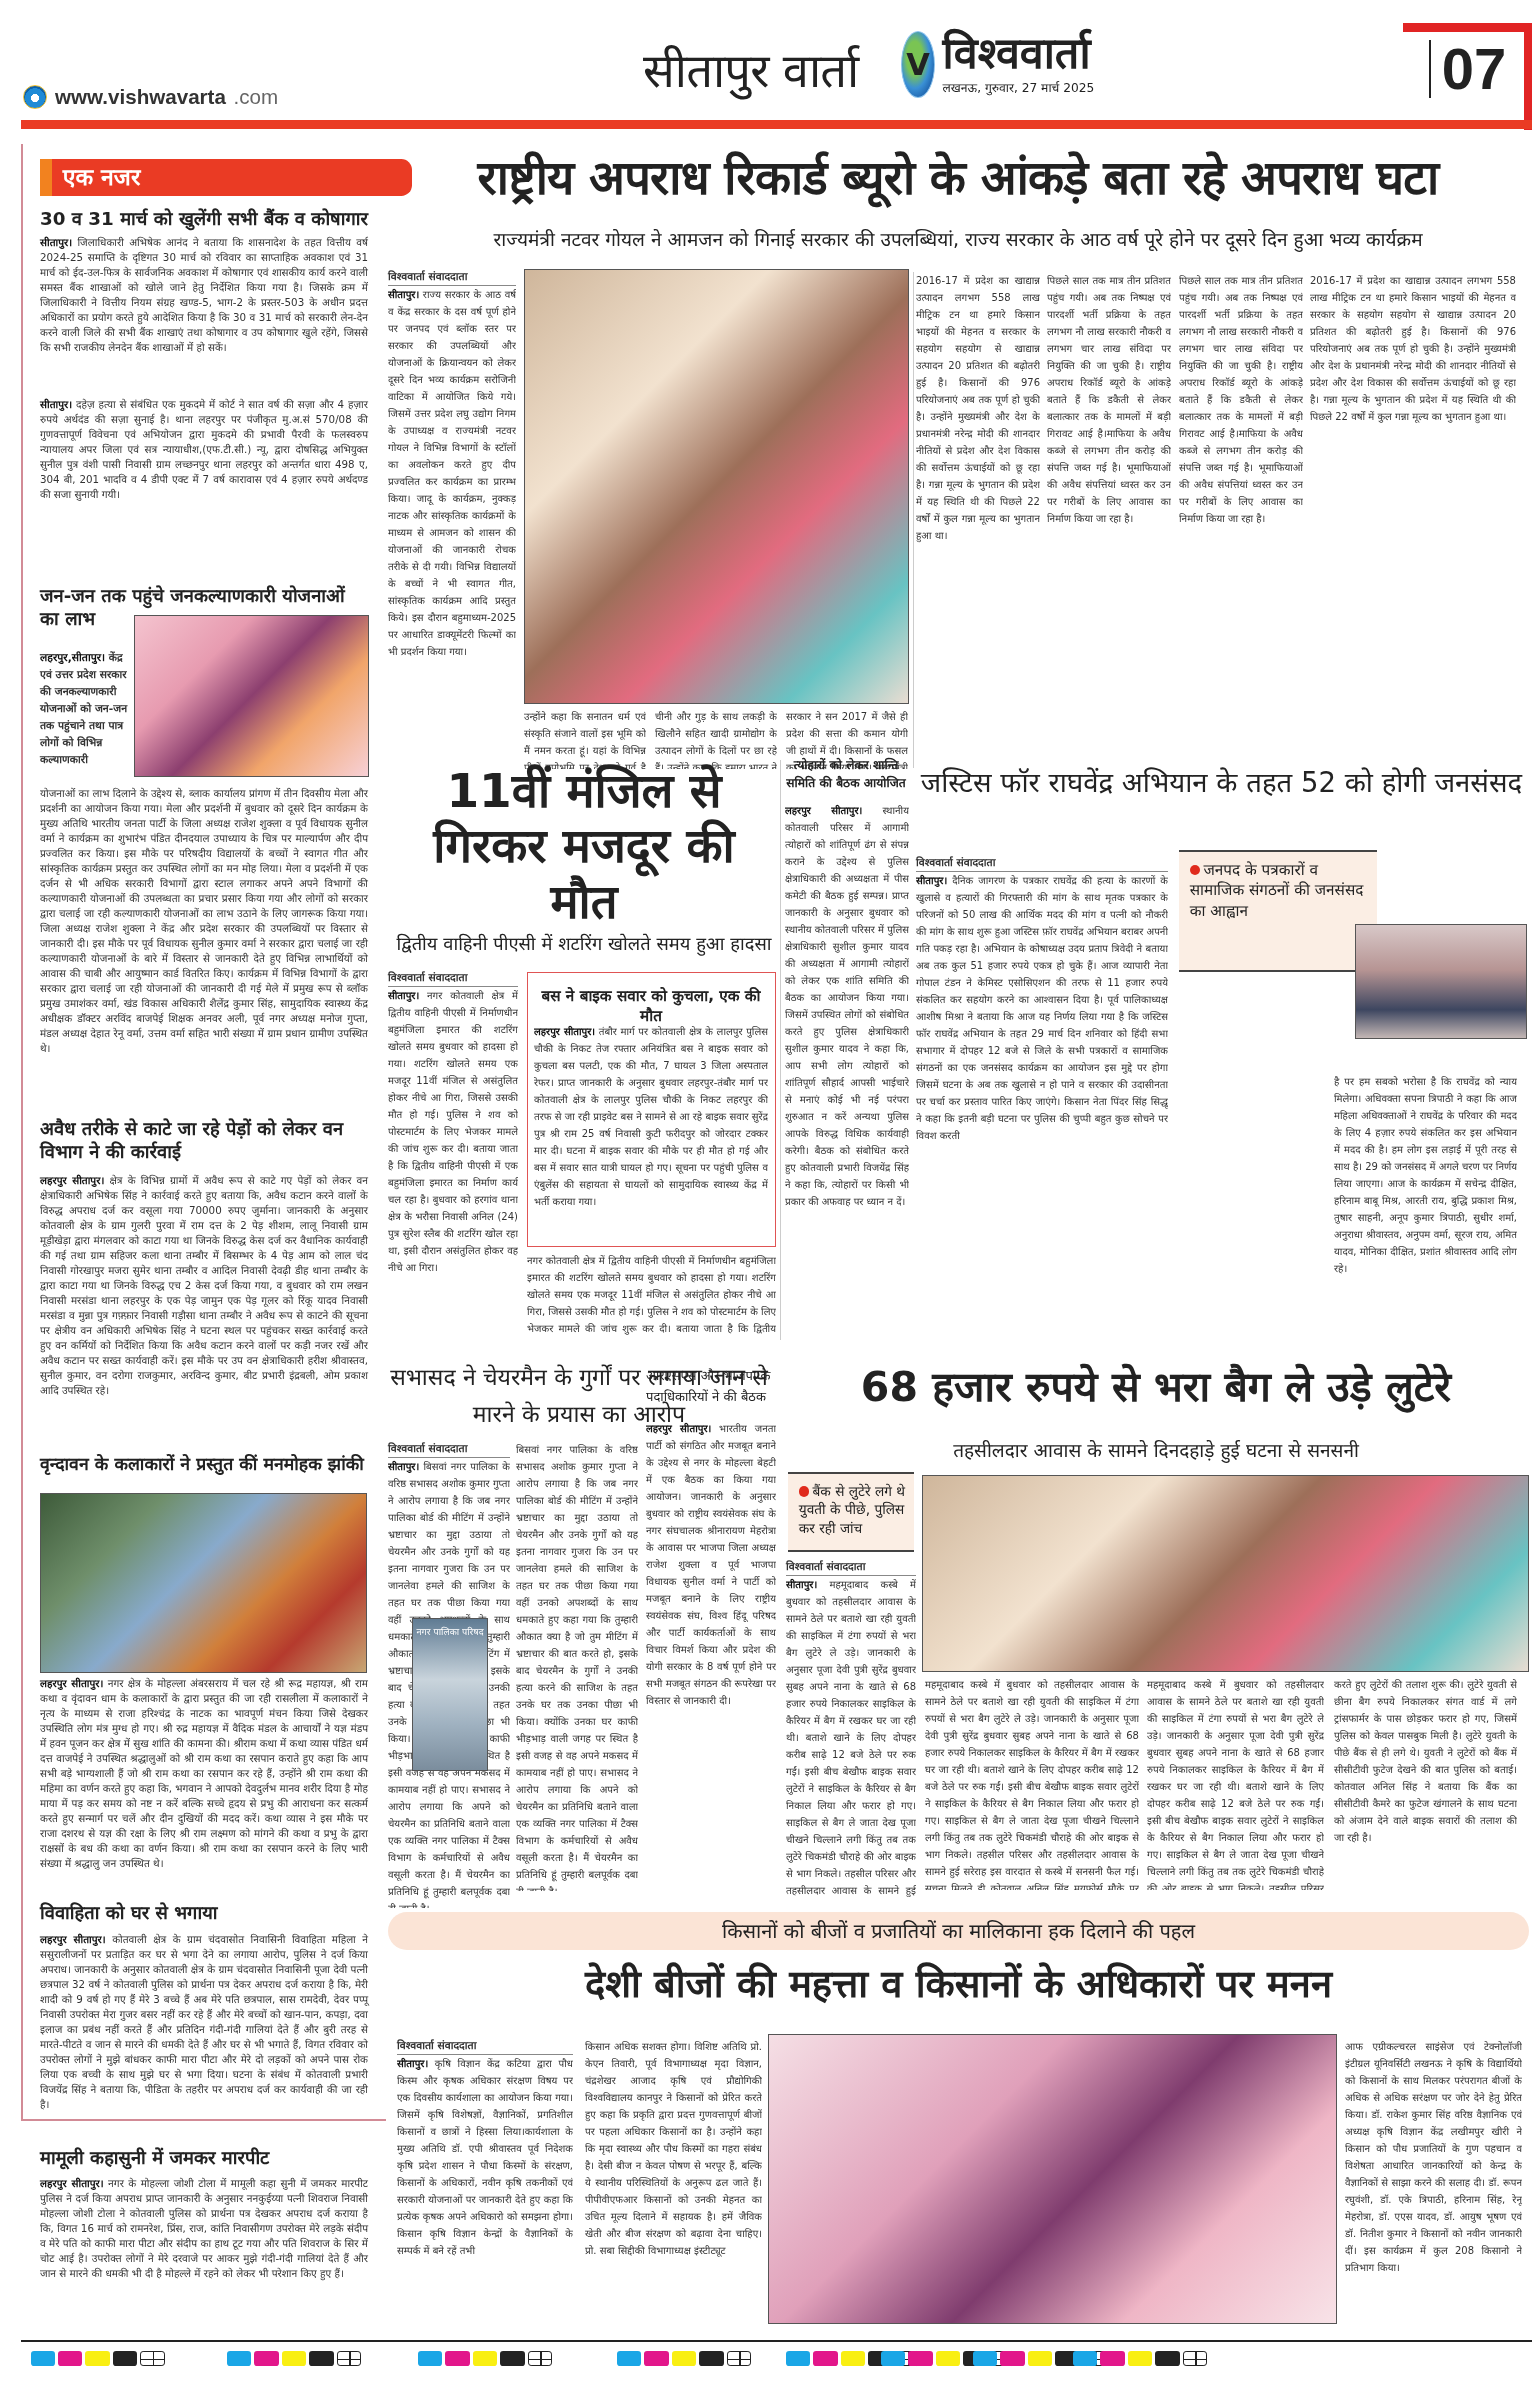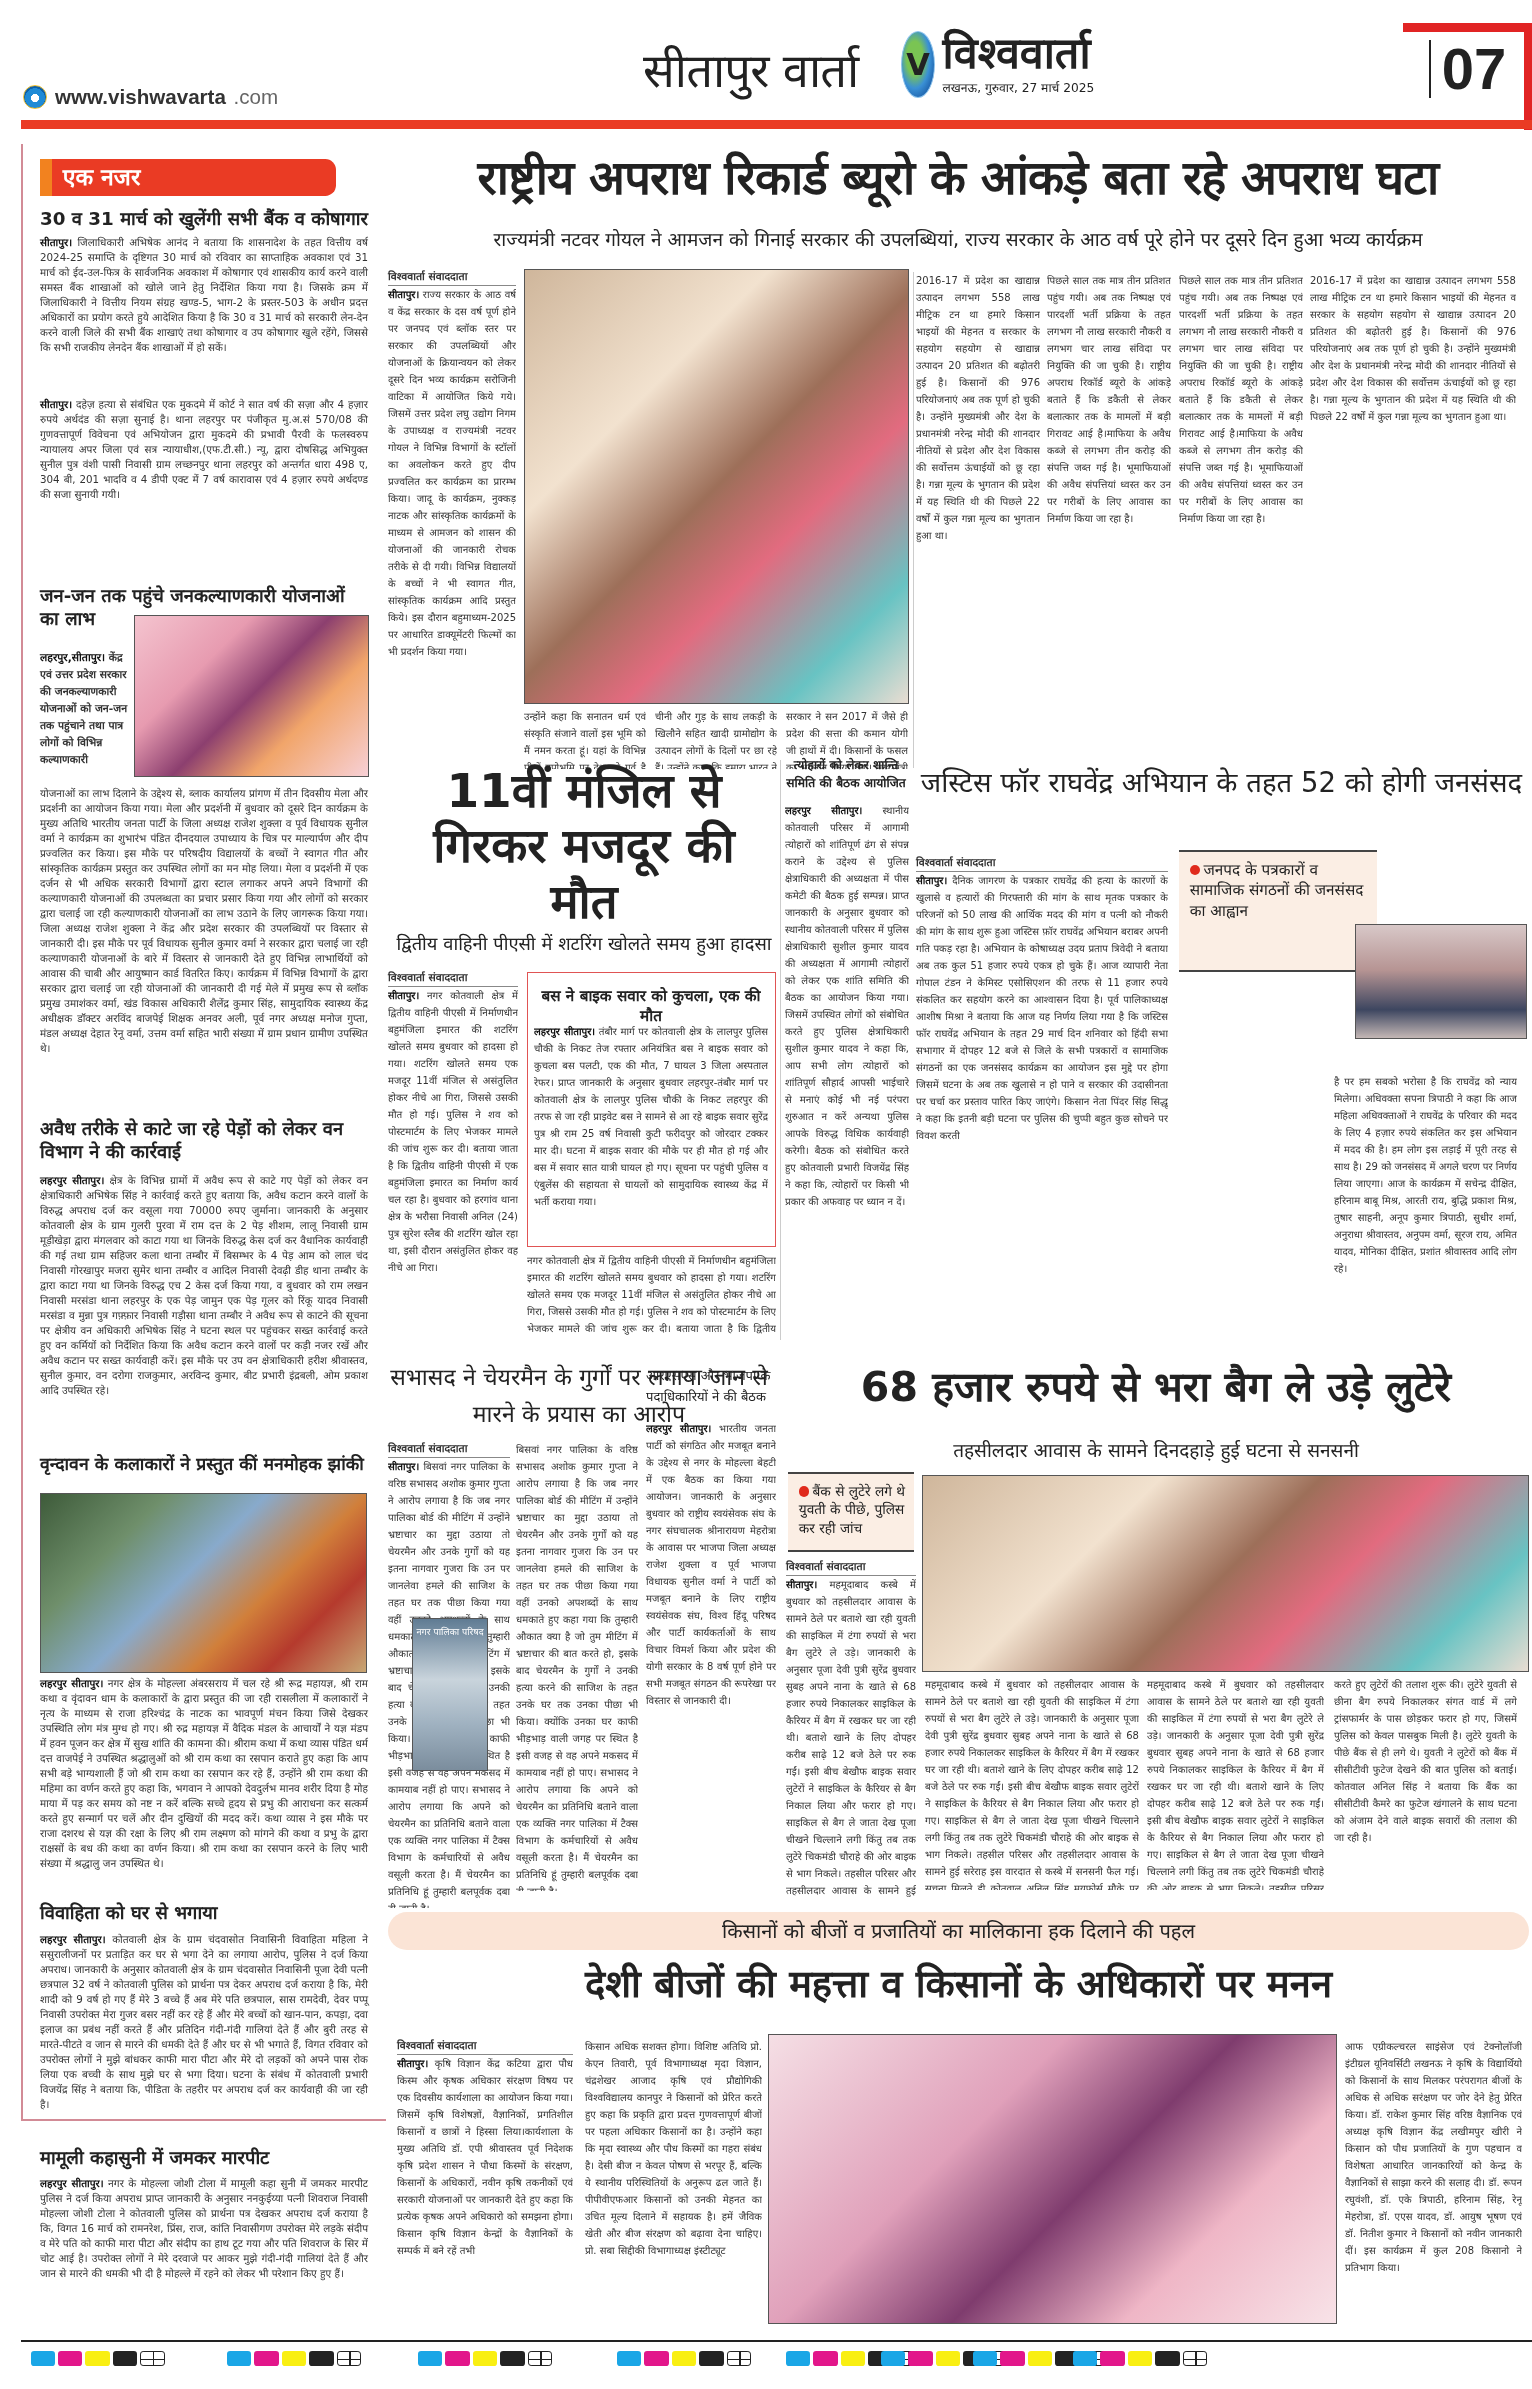--- a/index.html
+++ b/index.html
@@ -14,21 +14,21 @@
   .logo-wrap { left: 901px; top: 30.5px; display: flex; align-items: center; gap: 7.6px; }
   .logo-globe { width: 34px; height: 67px; border-radius: 50%; background: radial-gradient(ellipse at 40% 40%, #7ac453 0 30%, #3a90d5 55%, #1c5ea8 80%); border: 1.5px solid #8cc3ec; display: flex; align-items: center; justify-content: center; font-weight: bold; font-size: 30.5px; color: #222; }
   .logo-name { font-size: 43px; font-weight: bold; color: #222; line-height: 1; }
   .logo-date { font-size: 12.2px; color: #222; margin-top: 4.6px; }
   .page-num-box { left: 1403px; top: 23px; width: 130px; height: 107px; border-top: 9.2px solid #e12424; border-right: 9.2px solid #e12424; }
   .page-num { left: 1429px; top: 40px; font-size: 58px; font-weight: bold; color: #222; border-left: 2.3px solid #222; padding-left: 10.7px; line-height: 1; font-family: "Liberation Sans", sans-serif; }
   .red-rule { left: 21.4px; top: 120px; width: 1512px; height: 9.2px; background: #ea3b24; }
 
   
   .left-col { left: 21.4px; top: 144px; width: 365px; height: 1977px; border-left: 2.3px solid #d28b96; border-bottom: 2.3px solid #d28b96; }
-  .ek-najar { left: 40px; top: 159px; width: 296px; height: 37px; background: #ea3b24; border-radius: 0 10.7px 10.7px 0; border-left: 12.2px solid #f2821f; color: #fff; font-size: 23px; font-weight: bold; padding-left: 10.7px; line-height: 37px; }
+  .ek-najar { left: 40px; top: 159px; width: 372px; height: 37px; background: #ea3b24; border-radius: 0 10.7px 10.7px 0; border-left: 12.2px solid #f2821f; color: #fff; font-size: 23px; font-weight: bold; padding-left: 10.7px; line-height: 37px; }
   .lh { font-weight: bold; color: #222; line-height: 1.25; }
   .lb { font-size: 10.3px; line-height: 15px; color: #333; text-align: justify; }
   .lb b { color: #111; }
 
   .photo { background: linear-gradient(135deg, #b9a7a0, #d6c7c0 40%, #8f7d78 70%, #c9b8b2); border: 1.5px solid #555; }
   .photo.stage { background: linear-gradient(135deg, #3e5b3a, #6f8f6b 25%, #88aacc 45%, #d17f3a 65%, #b53a2d 80%, #c8a774); }
   .photo.pink { background: linear-gradient(135deg, #f4c4cf, #e79bb0 30%, #8c3f6f 50%, #f1a56a 70%, #f7d0d6); }
   .photo.crowd { background: linear-gradient(135deg, #cfb69b, #f2e2cf 30%, #9d6f59 50%, #e26b7f 65%, #68c3c3 85%, #e9ddd2); }
   .photo.fair { background: linear-gradient(135deg, #f5dfe5, #e0a0ba 35%, #7f3c6e 55%, #efb6c6 75%, #f8e3e8); }
   .photo.portrait { background: linear-gradient(180deg, #d8c8c8, #b69493 40%, #3d4660 75%, #c4b7b5); }

